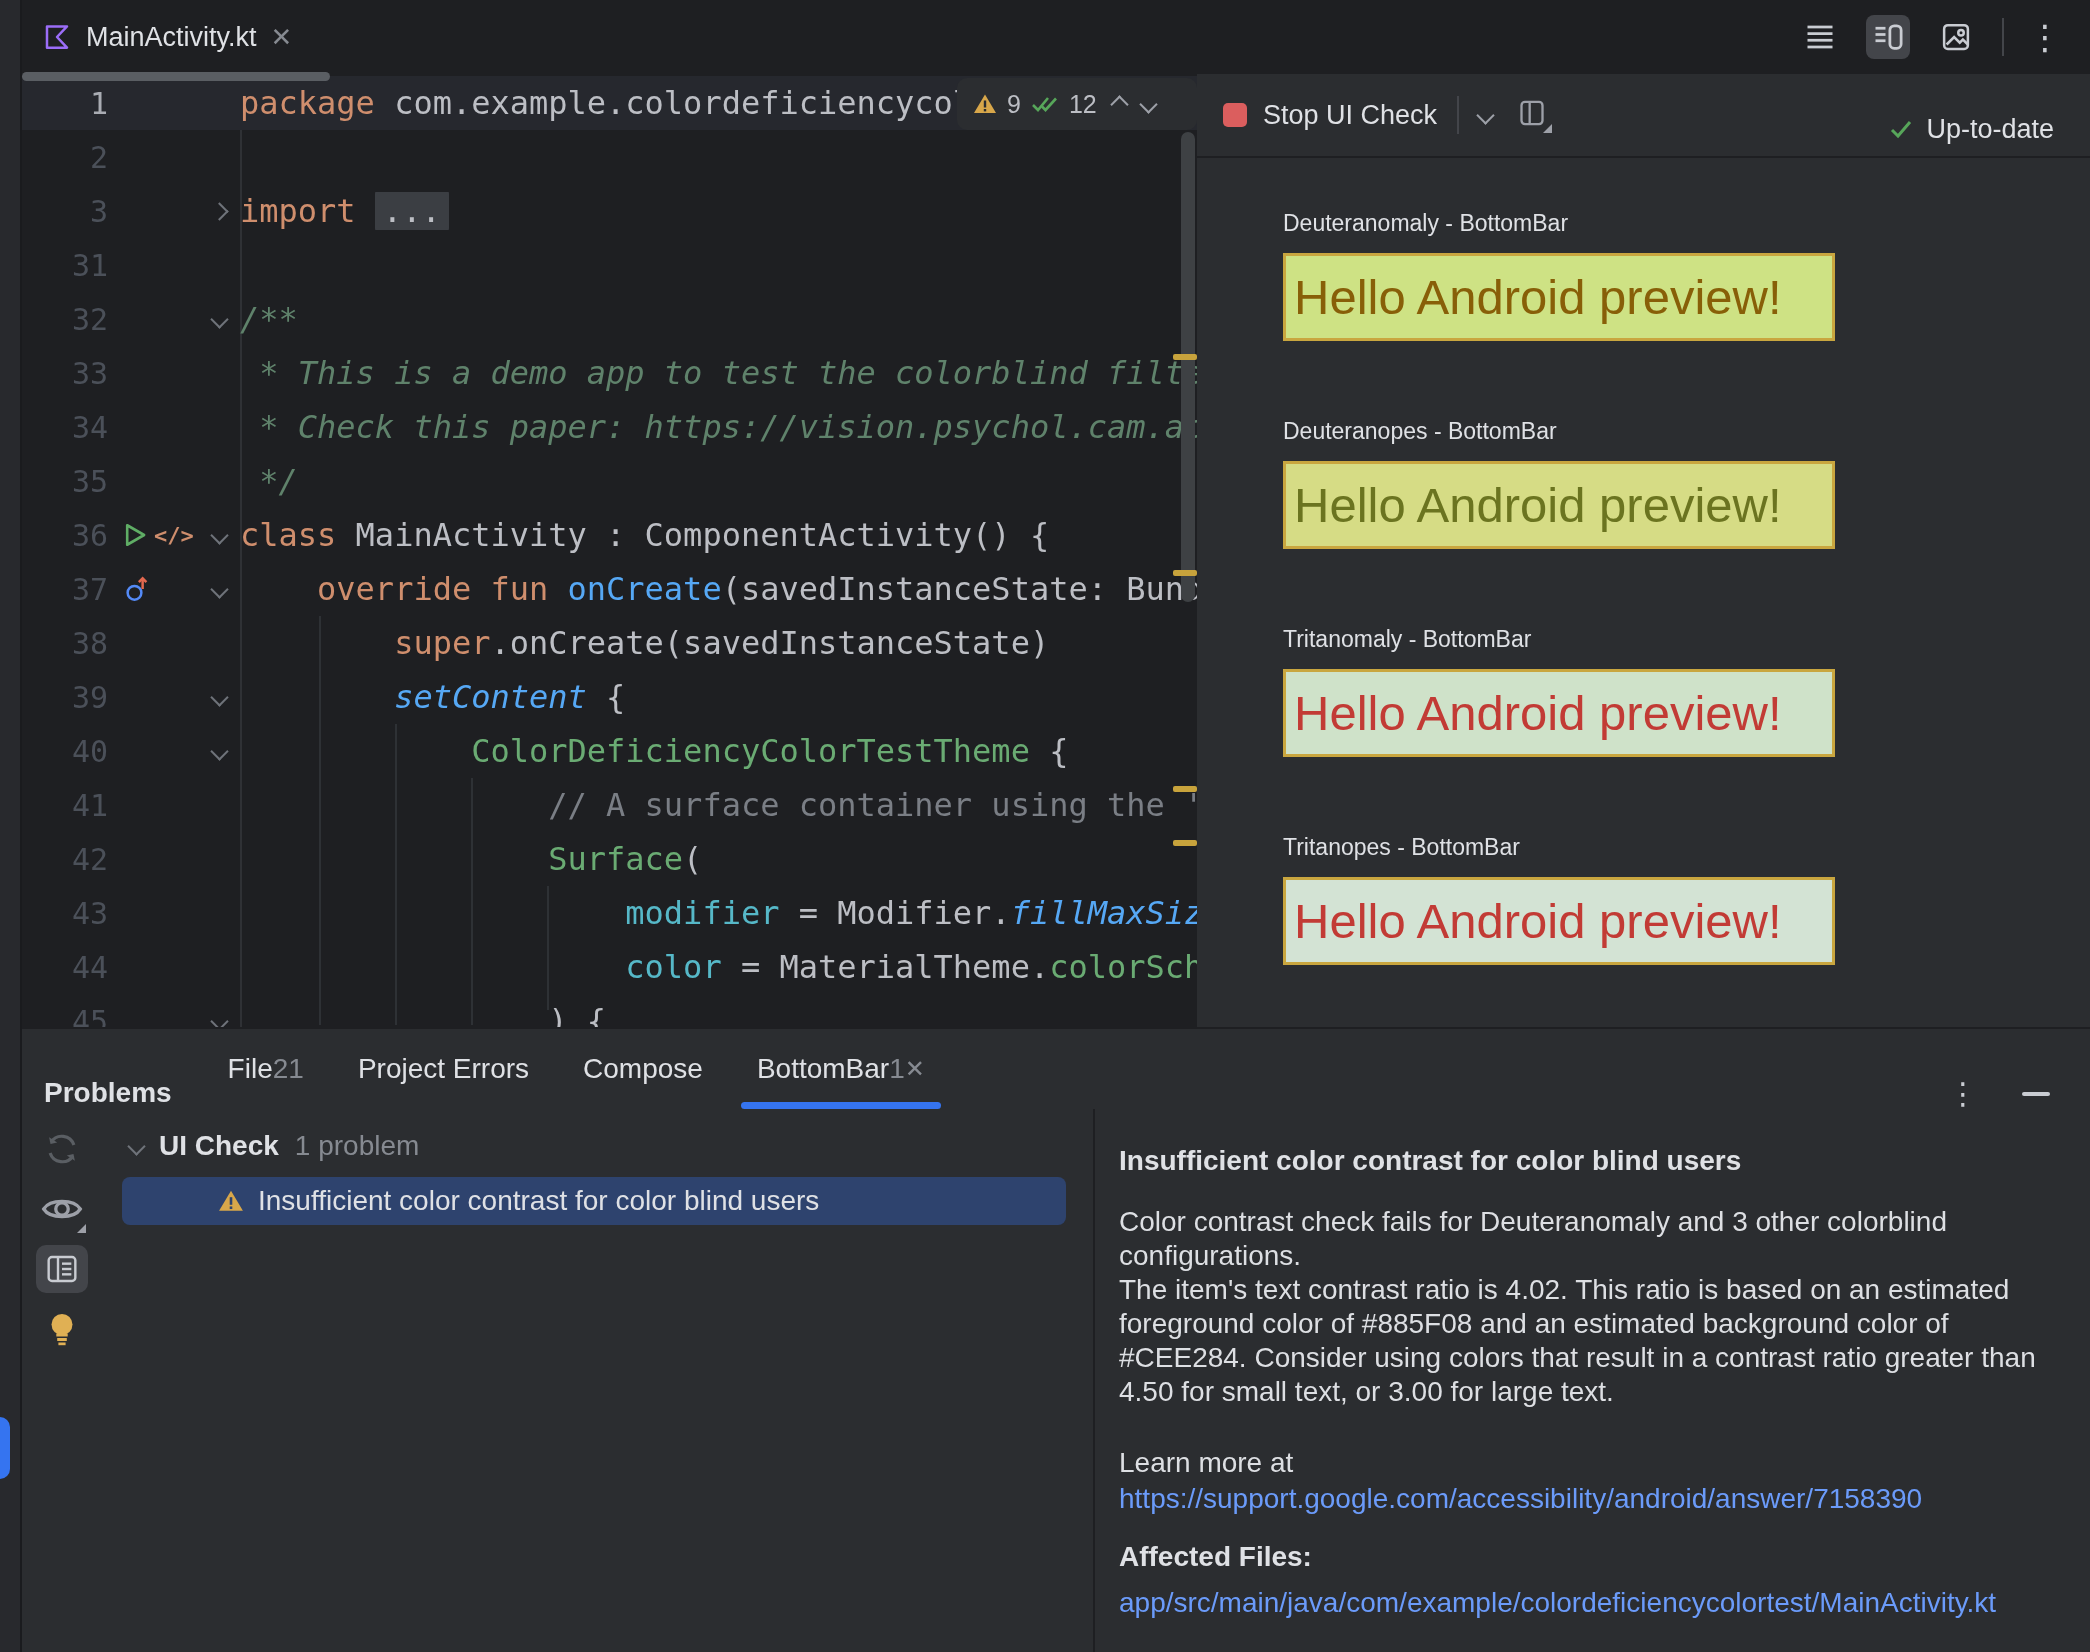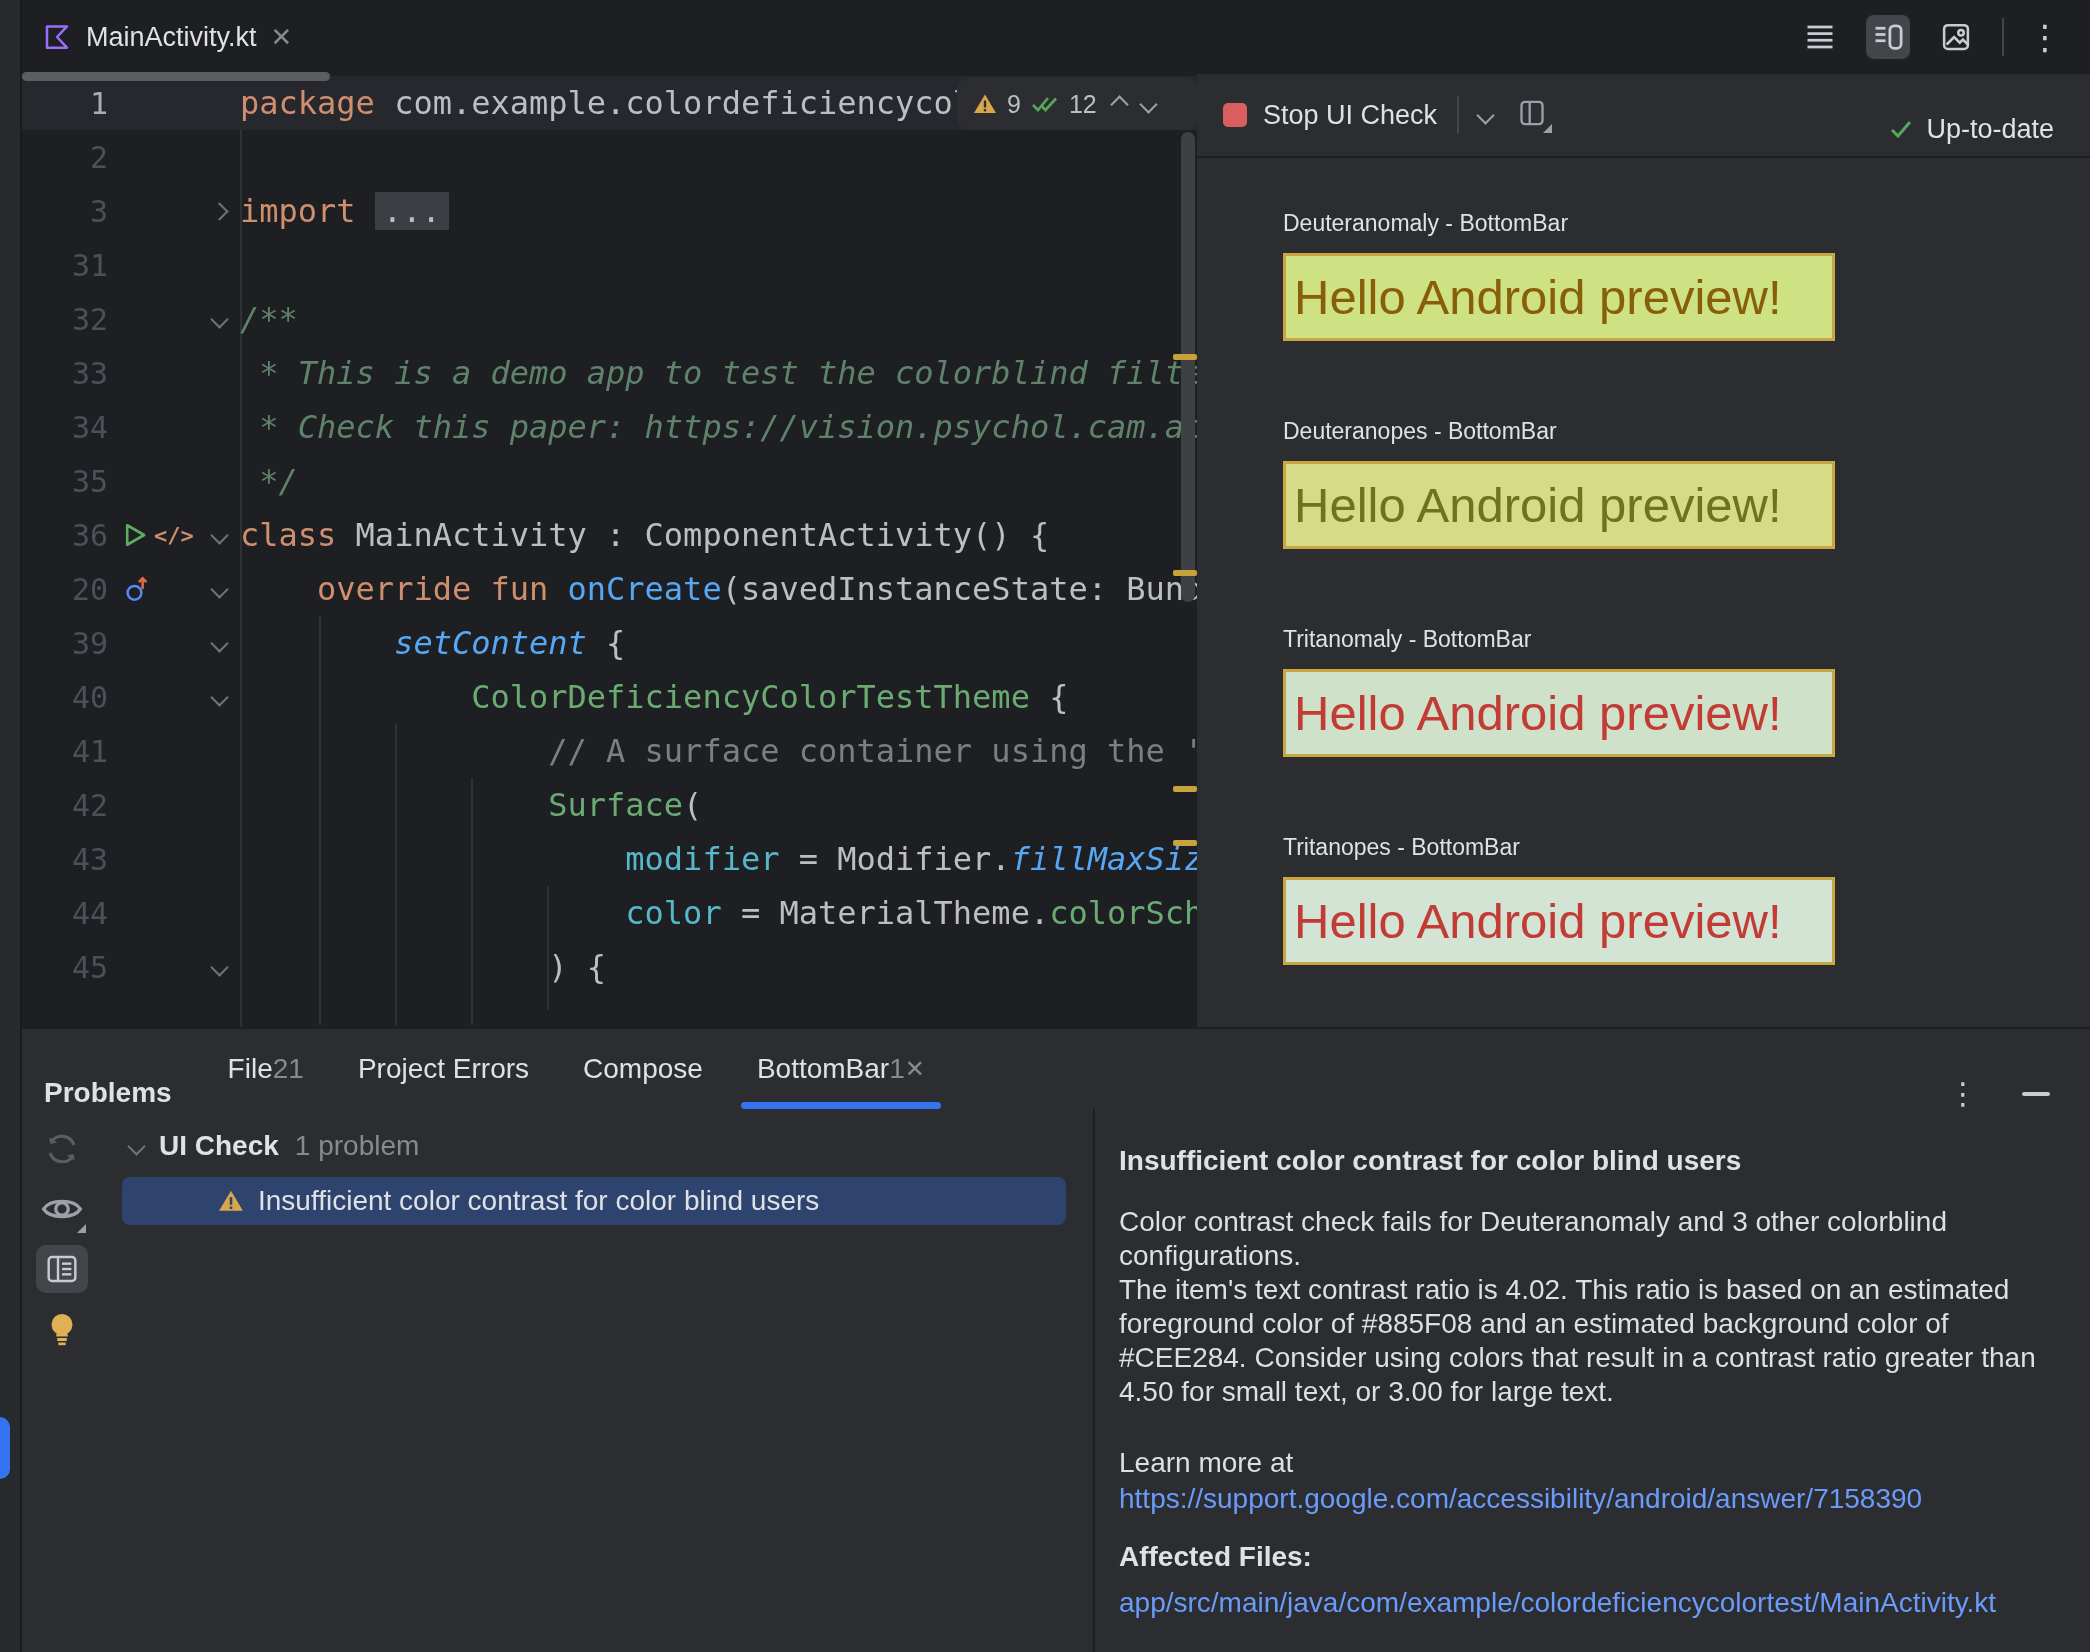--- a/index.html
+++ b/index.html
@@ -198,32 +198,37 @@
           <span class="gut">
             <svg width="26" height="26" viewBox="0 0 20 20">
               <path d="M4 2.5L17 10 4 17.5z" fill="none" stroke="#5FAD65" stroke-width="2" stroke-linejoin="round"></path>
             </svg>
             <span class="codeicon">&lt;/&gt;</span>
             <span class="chev down"></span>
           </span>
           <span class="codeln"><span class="kw">class</span><span class="pl"> MainActivity : ComponentActivity() {</span></span>
         </div>
         <div class="row">
-          <span class="ln mono">20</span>
+          <span class="ln mono">37</span>
           <span class="gut">
             <svg width="30" height="30" viewBox="0 0 24 24">
               <circle cx="10" cy="15" r="5.5" fill="none" stroke="#548AF7" stroke-width="2"></circle>
               <g stroke="#E3684F" stroke-width="2" fill="none">
                 <line x1="16.5" y1="12" x2="16.5" y2="3.5"></line>
                 <path d="M13.5 6.5l3-3 3 3"></path>
               </g>
             </svg>
             <span class="chev down"></span>
           </span>
           <span class="codeln"><span class="pl">    </span><span class="kw">override</span><span class="pl"> </span><span class="kw">fun</span><span class="pl"> </span><span class="fn">onCreate</span><span class="pl">(savedInstanceState: Bundle?) {</span></span>
+        </div>
+        <div class="row">
+          <span class="ln mono">38</span>
+          <span class="gut"></span>
+          <span class="codeln"><span class="pl">        </span><span class="kw">super</span><span class="pl">.onCreate(savedInstanceState)</span></span>
         </div>
         <div class="row">
           <span class="ln mono">39</span>
           <span class="gut">
             <span class="chev down"></span>
           </span>
           <span class="codeln"><span class="pl">        </span><span class="fni">setContent</span><span class="pl"> {</span></span>
         </div>
         <div class="row">
           <span class="ln mono">40</span>

